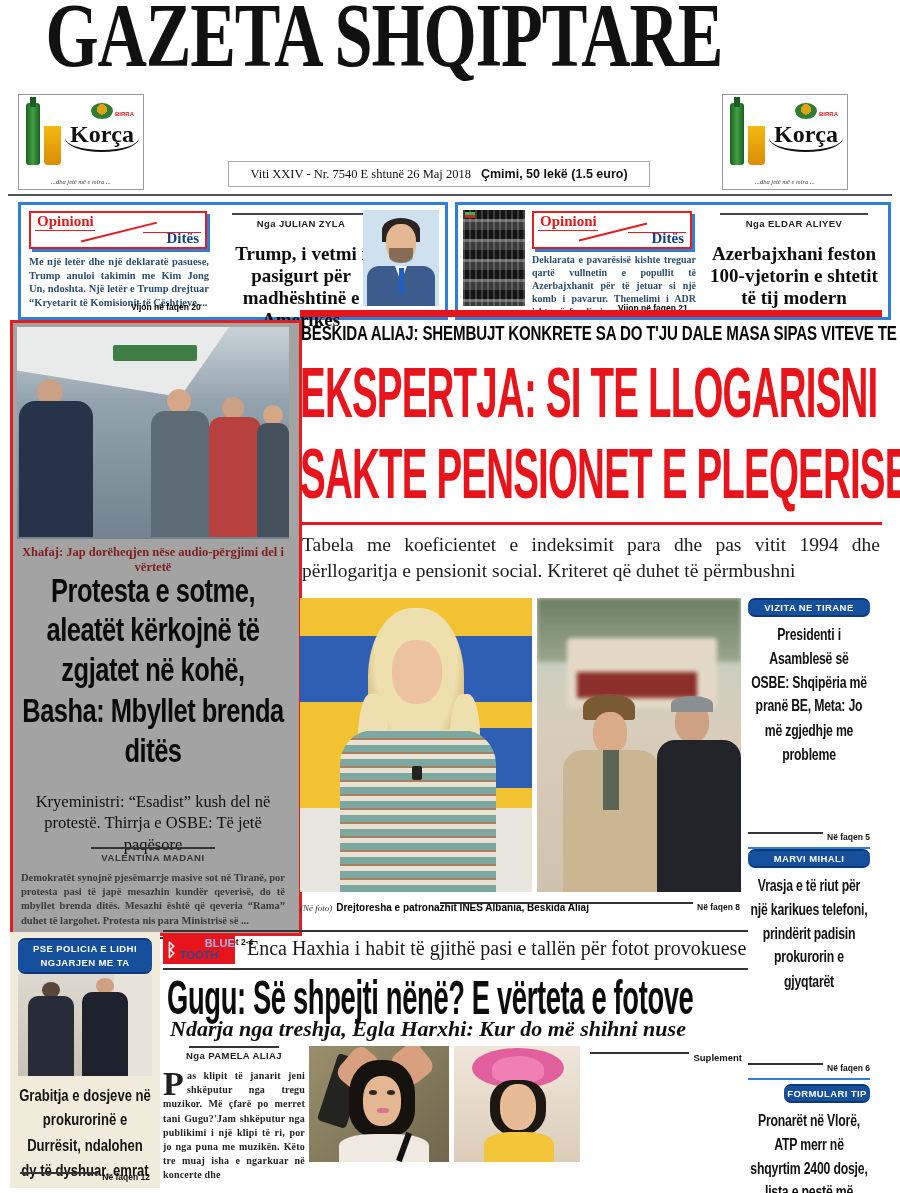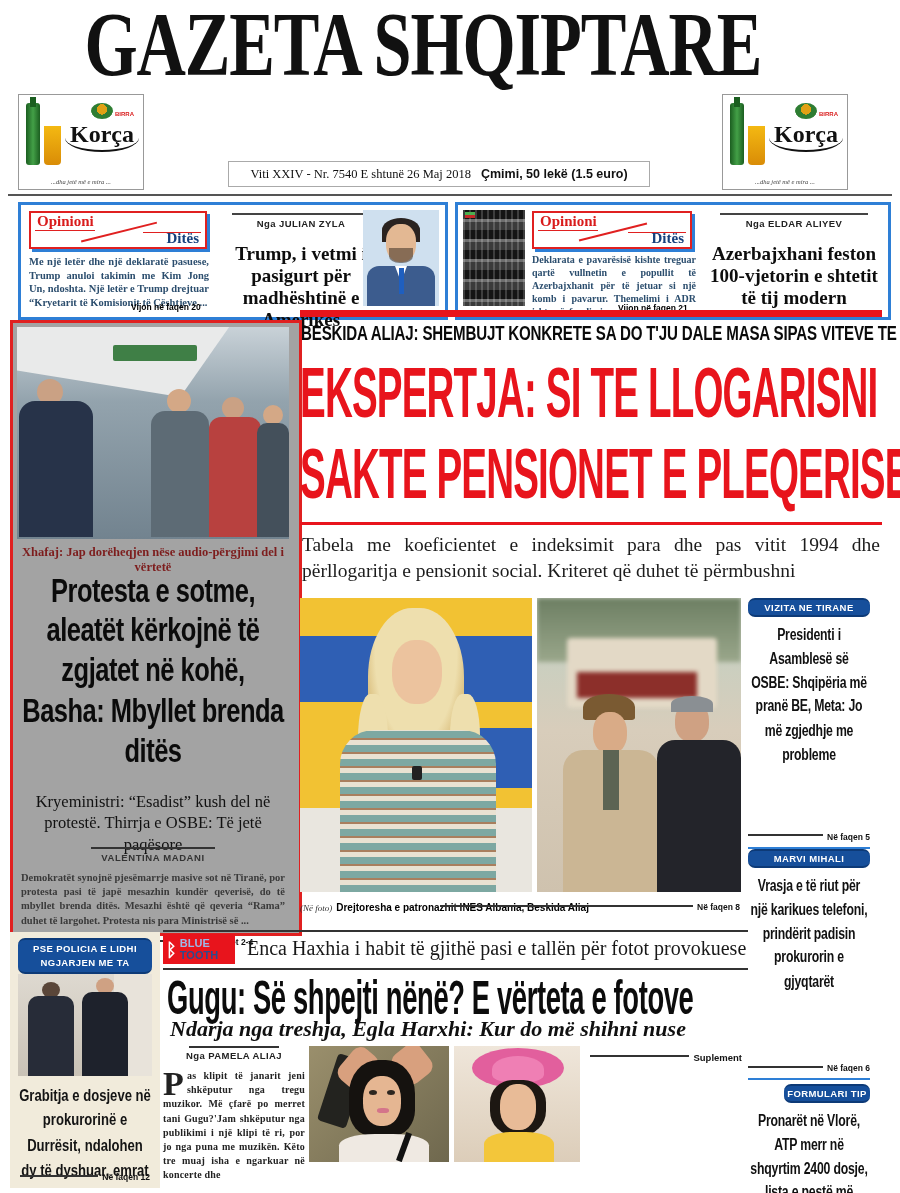--- a/index.html
+++ b/index.html
@@ -1,21 +1,21 @@
 <!DOCTYPE html>
 <html><head>
 <meta charset="utf-8">
 <style>
   html,body{margin:0;padding:0;background:#888;}
   .page{position:relative;width:900px;height:1193px;margin:0 auto;background:#fff;
         font-family:"Liberation Serif",serif;color:#111;overflow:hidden;}
   .abs{position:absolute;}
   .sans{font-family:"Liberation Sans",sans-serif;}
   .photo{position:absolute;overflow:hidden;background:#ccc;}
-  .refrow{display:flex;align-items:center;gap:4px;}
+  .refrow{display:flex;align-items:flex-start;gap:4px;}
   .refrow .line{flex:1;border-top:2px solid #333;margin-bottom:3px;}
   .refrow .ref{font:bold 8.5px "Liberation Sans",sans-serif;white-space:nowrap;}
   .bluebar{background:#164f9b;border-top:2px solid #0d3a77;border-bottom:2px solid #0d3a77;
            color:#fff;text-align:center;font:bold 9.5px "Liberation Sans",sans-serif;
            letter-spacing:.4px;line-height:15px;border-radius:7px;}
   .sb-head{font:bold 12.5px "Liberation Sans",sans-serif;text-align:center;line-height:1.5;
            transform:scale(.98,1.28);transform-origin:top center;letter-spacing:-0.2px;}
   .sb-div{border-top:2px solid #2e7fd6;}
   .opbox{position:absolute;border:3px solid #2e7fd6;background:#fff;}
   .oplogo{position:relative;border:2px solid #e02020;background:#fff;box-shadow:3px 3px 0 #2e7fd6;height:34px;}
@@ -28,21 +28,21 @@
   .opref{display:block;text-align:right;font:bold 8.5px "Liberation Sans",sans-serif;color:#000;margin-top:1px;}
   .opby{font:bold 9.5px "Liberation Sans",sans-serif;text-align:center;color:#222;letter-spacing:.4px;}
   .opbyline-rule{border-top:2px solid #444;width:86%;margin:0 auto 3px auto;}
   .ophead{font:bold 19px "Liberation Serif",serif;text-align:center;line-height:1.15;color:#0d0d0d;}
 </style>
 </head>
 <body>
 
 <div class="page">
 
-  <div class="abs" style="left:0;top:2px;width:768px;height:86px;display:flex;align-items:center;justify-content:center;margin-left:39px;">
+  <div class="abs" style="left:0;top:2px;width:768px;height:86px;display:flex;align-items:flex-start;justify-content:center;">
     <div style="font:bold 60px 'Liberation Serif',serif;white-space:nowrap;transform:scale(1.14,1.5);letter-spacing:-1px;">GAZETA SHQIPTARE</div>
   </div>
 
   <div class="abs" style="left:18px;top:94px;width:124px;height:94px;border:1px solid #999;background:#fff;">
     <div class="abs" style="left:7px;top:8px;width:14px;height:62px;background:linear-gradient(90deg,#1b5e20,#43a047,#1b5e20);border-radius:3px;"></div>
     <div class="abs" style="left:11px;top:2px;width:6px;height:10px;background:#1b5e20;"></div>
     <div class="abs" style="left:25px;top:22px;width:17px;height:48px;background:linear-gradient(180deg,#fff 0 18%,#f4b912 18%,#d98c07);border-radius:1px 1px 4px 4px;"></div>
     <div class="abs" style="left:72px;top:8px;width:22px;height:16px;background:radial-gradient(circle at 50% 40%,#e0a114 0 35%,#2e7d32 36% 75%,transparent 76%);border-radius:50%;"></div>
     <div class="abs" style="left:96px;top:16px;font:bold 6px 'Liberation Sans',sans-serif;color:#d91c1c;">BIRRA</div>
     <div class="abs" style="left:46px;top:26px;width:74px;text-align:center;font:bold 24px 'Liberation Serif',serif;border-bottom:2px solid #111;border-radius:0 0 50% 50%/0 0 14px 14px;padding-bottom:2px;">Korça</div>
@@ -220,21 +220,21 @@
     <div class="abs refrow" style="left:10px;top:240px;width:130px;">
       <span class="line"></span>
       <span class="ref">Në faqen 12</span>
     </div>
   </div>
 
   <div class="abs" style="left:163px;top:930px;width:585px;height:36px;border-top:2px solid #333;border-bottom:2px solid #333;">
     <div class="abs" style="left:0;top:2px;width:72px;height:30px;background:#e8141c;display:flex;align-items:center;gap:3px;padding-left:3px;box-sizing:border-box;">
       <span style="color:#fff;font:bold 18px 'DejaVu Sans',sans-serif;">ᛒ</span>
       <span style="display:inline-block;line-height:11px;">
-        <span style="display:block;color:#9db8e8;font:bold 11px 'Liberation Sans',sans-serif;">BLUE</span>
+        <span style="display:block;color:#9db8e8;font:bold 11px 'Liberation Sans',sans-serif;margin-left:25px;">BLUE</span>
         <span style="display:block;color:#2c4b8f;font:bold 11px 'Liberation Sans',sans-serif;">TOOTH</span>
       </span>
     </div>
     <div class="abs" style="left:84px;top:0;width:498px;font:20px 'Liberation Serif',serif;line-height:33px;color:#181818;white-space:nowrap;">Enca Haxhia i habit të gjithë pasi e tallën për fotot provokuese</div>
   </div>
 
   <div class="abs sans" style="left:167px;top:970px;font-weight:bold;font-size:38px;white-space:nowrap;letter-spacing:-0.5px;transform:scale(0.72,1.28);transform-origin:top left;color:#0c0c0c;">Gugu: Së shpejti nënë? E vërteta e fotove</div>
   <div class="abs" style="left:170px;top:1016px;font:bold italic 22px 'Liberation Serif',serif;white-space:nowrap;color:#101010;">Ndarja nga treshja, Egla Harxhi: Kur do më shihni nuse</div>
 
   <div class="abs" style="left:163px;top:1046px;width:142px;">

